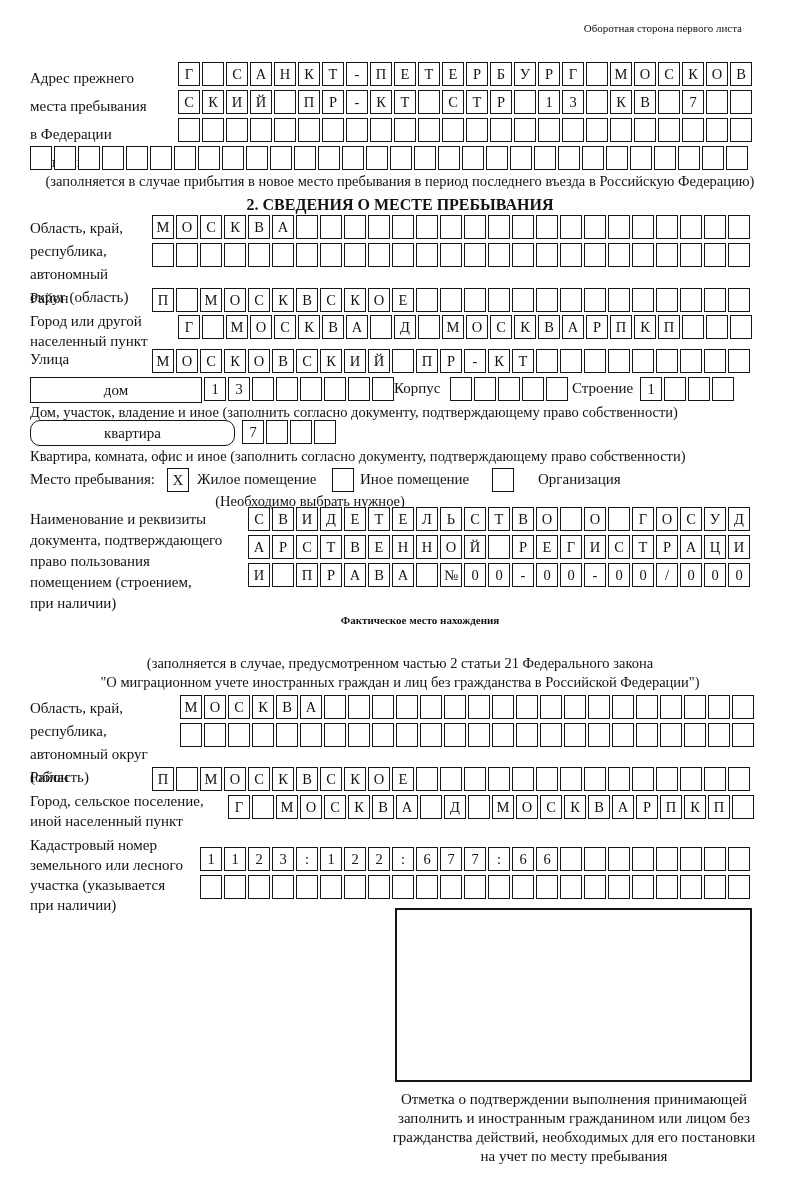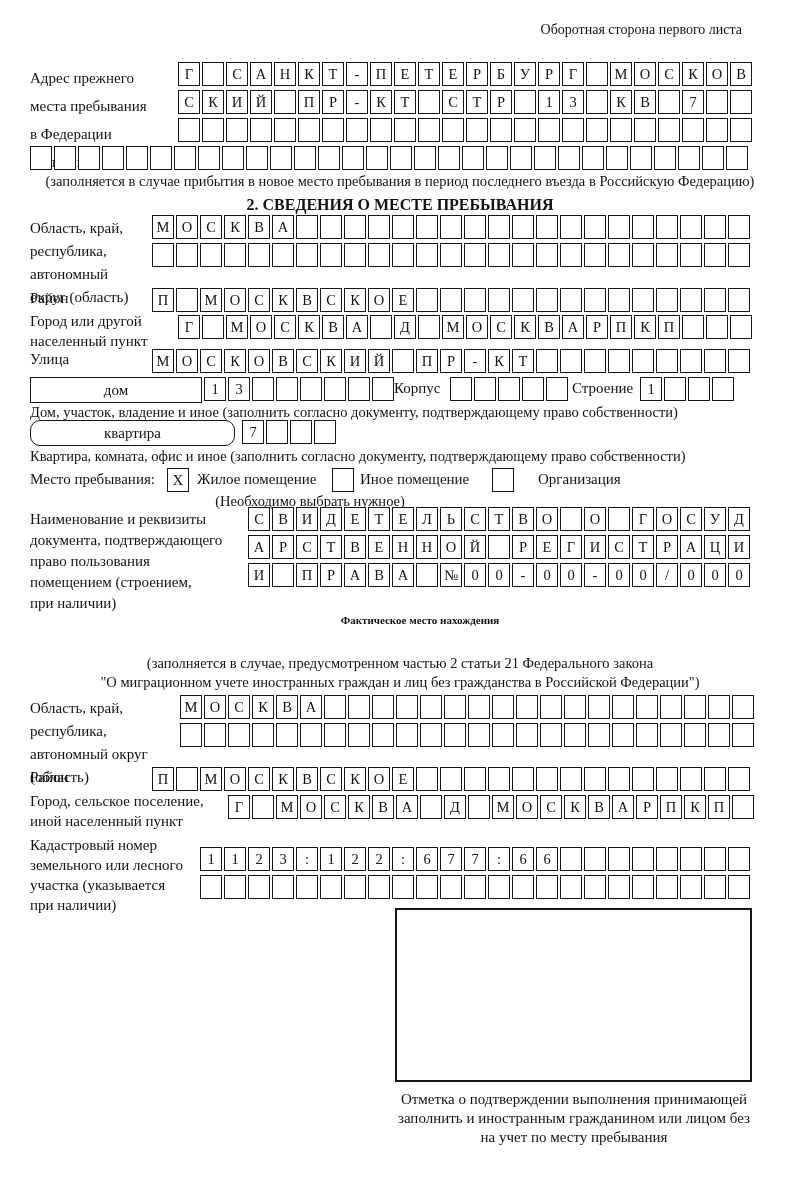--- a/index.html
+++ b/index.html
@@ -2,21 +2,21 @@
 <html><head>
 <meta charset="utf-8">
 <style>
   html,body{margin:0;padding:0;}
   body{
     width:800px;height:1180px;position:relative;background:#ffffff;
     font-family:"Liberation Serif","DejaVu Serif",serif;color:#121212;
     overflow:hidden;
   }
   .abs{position:absolute;}
-  .hdr{top:22px;right:58px;font-size:14px;}
+  .hdr{top:22px;right:58px;font-size:11px;}
   .lbl{font-size:15px;line-height:1;}
   .lbl .line{white-space:nowrap;}
   .cellrow{display:flex;gap:2px;}
   .cell{
     width:22px;height:24px;box-sizing:border-box;border:1.5px solid #161616;
     display:flex;align-items:center;justify-content:center;
     font-size:14.5px;flex:0 0 auto;background:#fff;
   }
   .widebox{
     box-sizing:border-box;border:1.5px solid #161616;height:26px;
@@ -606,14 +606,15 @@
     <span class="cell"></span>
     <span class="cell"></span>
     <span class="cell"></span>
     <span class="cell"></span>
   </div>
 
 <div class="abs bigbox" style="left:395px;top:908px;width:357px;height:174px;"></div>
 <div class="abs capblock" style="left:348px;top:1090px;width:452px;">
     <div class="line">Отметка о подтверждении выполнения принимающей</div>
     <div class="line">заполнить и иностранным гражданином или лицом без</div>
+    <div class="line">гражданства действий, необходимых для его постановки</div>
     <div class="line">на учет по месту пребывания</div>
   </div>
 
 </body></html>

